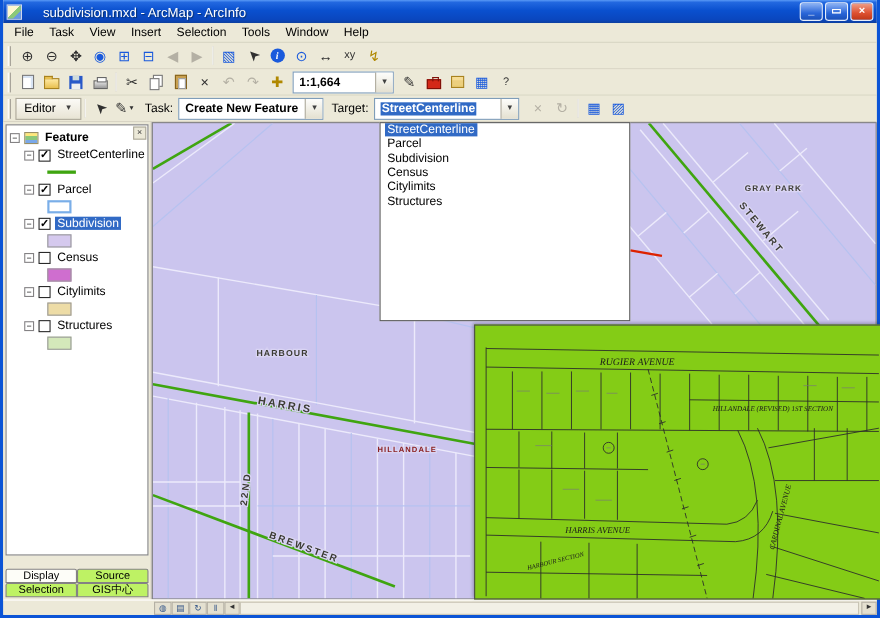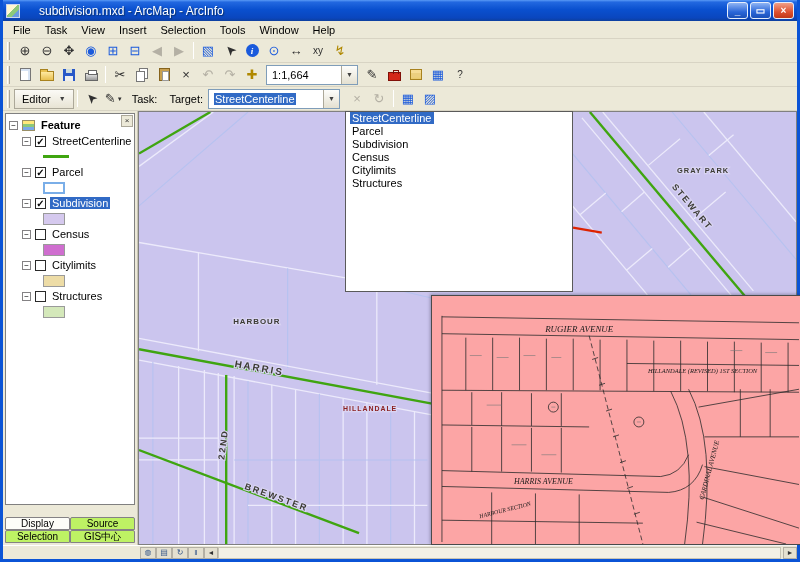--- a/index.html
+++ b/index.html
@@ -20,21 +20,21 @@
   .menu-item{padding:2px 7px;cursor:default;}
   .toolbar{height:24px;display:flex;align-items:center;background:#ece9d8;border-bottom:1px solid #d8d4c4;padding-left:2px;}
   .grip{width:3px;height:18px;border-left:1px solid #fff;border-right:1px solid #a8a49a;margin:0 4px 0 2px;flex:none;}
   .sep{width:1px;height:17px;background:#b4b0a4;border-right:1px solid #fff;margin:0 3px;flex:none;}
   .tbtn{min-width:22px;height:20px;display:flex;align-items:center;justify-content:center;font-size:13px;color:#303030;flex:none;}
   .tbtn.blue{color:#1a5adc;}
   .tbtn.gold{color:#b08800;}
   .tbtn.disabled{color:#b4b0a4;}
   .tiny{font-size:10px;font-weight:normal;}
   .combo{display:flex;align-items:center;background:#fff;border:1px solid #7f9db9;height:20px;flex:none;}
-  .combo .cval{padding:0 5px;white-space:nowrap;flex:1;}
+  .combo .cval{padding:0 5px;white-space:nowrap;flex:1;font-weight:bold;}
   .combo .cval .hl{background:var(--selection);color:#fff;padding:0 1px;}
   .combo .cbtn{width:16px;height:18px;background:linear-gradient(#fdfdfb,#e4e0d0);border-left:1px solid #aca899;display:flex;align-items:center;justify-content:center;font-size:7px;color:#404040;}
   .tlabel{padding:0 5px 0 7px;white-space:nowrap;}
   .drop-btn{display:flex;align-items:center;gap:8px;padding:0 7px;height:20px;border:1px solid #aca899;background:linear-gradient(#fbfaf6,#e8e4d4);flex:none;}
   .drop-btn .dar{font-size:7px;color:#404040;}
 
   
   .ic{flex:none;display:inline-block;}
   .ic-page{width:11px;height:13px;background:#fff;border:1px solid #777;box-shadow:inset -2px 2px 0 #d8e4f4;}
   .ic-folder{width:14px;height:10px;background:linear-gradient(#ffe9a0,#e8c050);border:1px solid #a8821e;position:relative;margin-top:2px;}
@@ -86,21 +86,21 @@
   .mlabel{font-family:"Liberation Sans",sans-serif;fill:#3c3c34;font-weight:bold;paint-order:stroke;stroke:#d9d4f3;stroke-width:2.4px;}
   .mlabel.red{fill:#8b2020;}
 
   
   .dd-panel{position:absolute;left:342px;top:111px;width:228px;height:181px;background:#fff;border:1px solid #5a5a5a;z-index:30;}
   .dd-item{height:13px;line-height:13px;padding-left:4px;white-space:nowrap;}
   .dd-item span{padding:0 2px;}
   .dd-item.sel span{background:var(--selection);color:#fff;}
 
   
-  .plat{position:absolute;left:428px;top:295px;width:370px;height:250px;background:#fca5a5;border:1px solid #4a4a4a;z-index:20;box-shadow:-1px -1px 3px rgba(40,40,60,.35);text-align:center;}
+  .plat{position:absolute;left:428px;top:295px;width:370px;height:250px;background:#84cc16;border:1px solid #4a4a4a;z-index:20;box-shadow:-1px -1px 3px rgba(40,40,60,.35);text-align:center;}
   .plat svg{width:100%;height:100%;}
   .ps{stroke:#2a2a2a;stroke-width:.8;fill:none;}
   .psd{stroke:#2a2a2a;stroke-width:.8;fill:none;stroke-dasharray:5 3;}
   .pscrib{stroke:#787878;stroke-width:.6;fill:none;}
   .plabel{font-family:"Liberation Serif",serif;font-style:italic;fill:#1a1a1a;}
 
   
   .statusbar{position:absolute;left:0;right:0;bottom:0;height:14px;background:#ece9d8;border-top:1px solid #fff;display:flex;align-items:center;}
   .sb-left{width:137px;flex:none;}
   .vbtn{width:16px;height:12px;flex:none;border:1px solid #b4b0a4;background:#e4e0d0;font-size:8px;line-height:10px;text-align:center;color:#335588;}
@@ -248,20 +248,26 @@
     </span>
     <span class="sep"></span>
     <span class="tbtn">
         <span style="display:inline-block;transform:rotate(-135deg);">➤</span>
       </span>
     <span class="tbtn">
         <span>✎</span>
         <span class="dar" style="font-size:6px;margin-left:1px;">▼</span>
       </span>
     <span class="tlabel">Task:</span>
+    <span class="combo" style="width:132px;">
+      <span class="cval">Create New Feature</span>
+      <span class="cbtn">
+          <span>▼</span>
+        </span>
+    </span>
     <span class="tlabel">Target:</span>
     <span class="combo" style="width:132px;">
       <span class="cval"><span class="hl">StreetCenterline</span></span>
       <span class="cbtn">
           <span>▼</span>
         </span>
     </span>
     <span class="tbtn disabled" style="margin-left:6px;">
         <span>×</span>
       </span>

